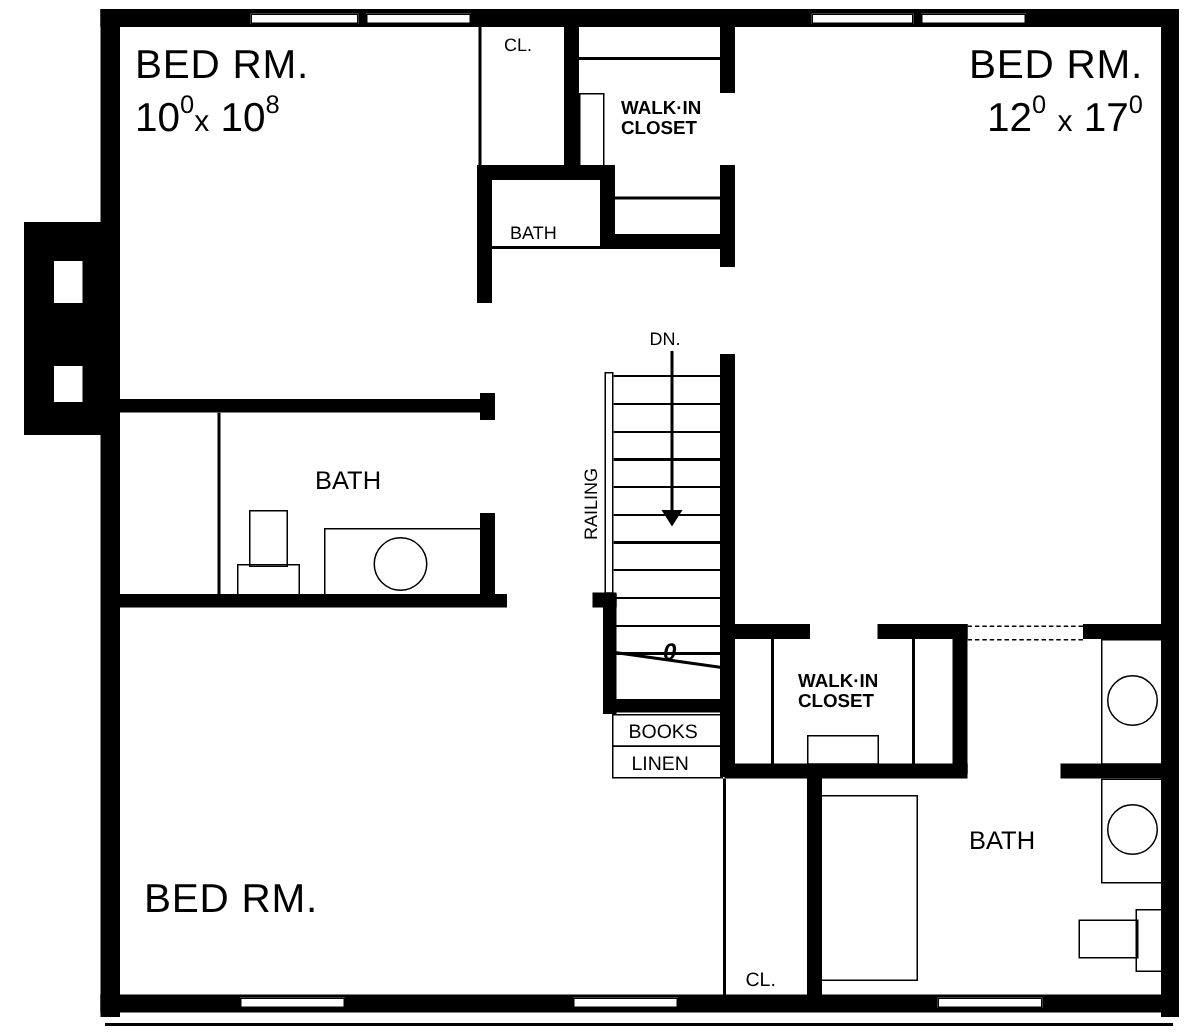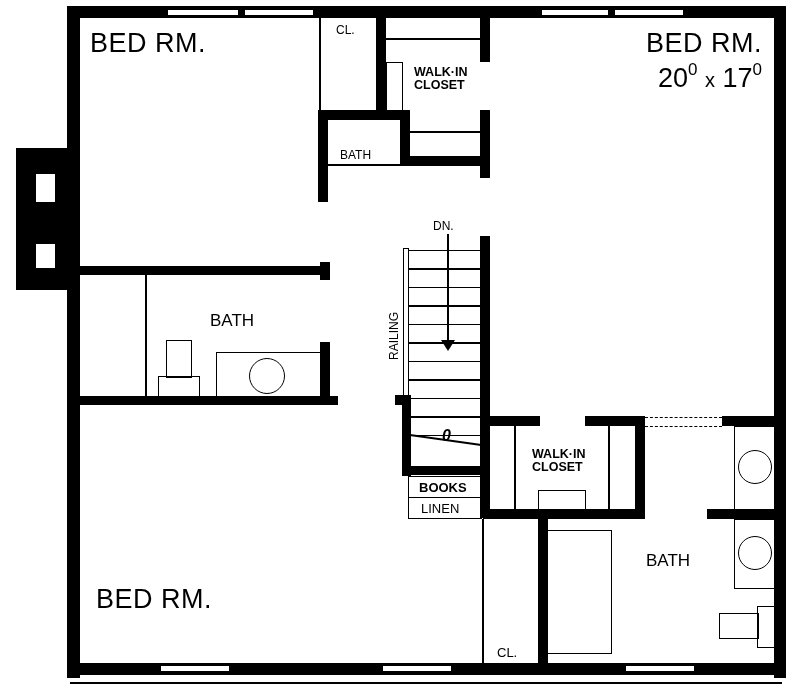--- a/index.html
+++ b/index.html
@@ -95,26 +95,29 @@
 
   <div class="ln" style="left:734px;top:426px;width:42px;height:84px;"></div>
   <div class="circ" style="left:738px;top:450px;width:34px;height:34px;"></div>
   <div class="ln" style="left:734px;top:519px;width:42px;height:70px;"></div>
   <div class="circ" style="left:738px;top:536px;width:34px;height:34px;"></div>
   <div class="ln" style="left:757px;top:606px;width:20px;height:42px;"></div>
   <div class="ln" style="left:719px;top:613px;width:40px;height:26px;"></div>
 
   <div class="room" style="left:90px;top:30px;">
     <div class="lbl big" style="position:static;">BED RM.</div>
+    <div class="lbl dim" style="position:static;margin-top:8px;">
+      <span>10</span><sup>0</sup><span style="font-size:20px;">x</span> <span>10</span><sup>8</sup>
+    </div>
   </div>
 
   <div class="room" style="left:640px;top:28px;text-align:right;width:122px;">
     <div class="lbl big" style="position:static;margin-top:2px;">BED RM.</div>
     <div class="lbl dim" style="position:static;margin-top:8px;">
-      <span>20</span><sup>0</sup> <span style="font-size:20px;">x</span> <span>17</span><sup>0</sup>
+      <span>12</span><sup>0</sup> <span style="font-size:20px;">x</span> <span>17</span><sup>0</sup>
     </div>
   </div>
 
   <div class="lbl med" style="left:210px;top:312px;">BATH</div>
 
   <div class="room" style="left:96px;top:586px;">
     <div class="lbl big" style="position:static;">BED RM.</div>
   </div>
 
   <div class="lbl med" style="left:646px;top:552px;">BATH</div>
@@ -125,18 +128,18 @@
   </div>
 
   <div class="room" style="left:532px;top:448px;">
     <div class="lbl sm" style="position:static;">WALK·IN</div>
     <div class="lbl sm" style="position:static;">CLOSET</div>
   </div>
 
   <div class="lbl sm" style="left:336px;top:24px;font-weight:normal;font-size:12px;">CL.</div>
   <div class="lbl sm" style="left:497px;top:646px;font-weight:normal;font-size:13px;">CL.</div>
   <div class="lbl sm" style="left:340px;top:149px;font-weight:normal;font-size:12px;">BATH</div>
-  <div class="lbl sm" style="left:419px;top:481px;font-weight:bold;font-size:13px;">BOOKS</div>
+  <div class="lbl sm" style="left:419px;top:481px;font-weight:normal;font-size:13px;">BOOKS</div>
   <div class="lbl sm" style="left:421px;top:502px;font-weight:normal;font-size:13px;">LINEN</div>
 
   <div class="lbl sm" style="left:433px;top:220px;font-weight:normal;font-size:12px;">DN.</div>
   <div class="lbl sm" style="left:370px;top:330px;font-weight:normal;font-size:12px;transform:rotate(-90deg);transform-origin:center;">RAILING</div>
 </div>
 
 </body></html>

